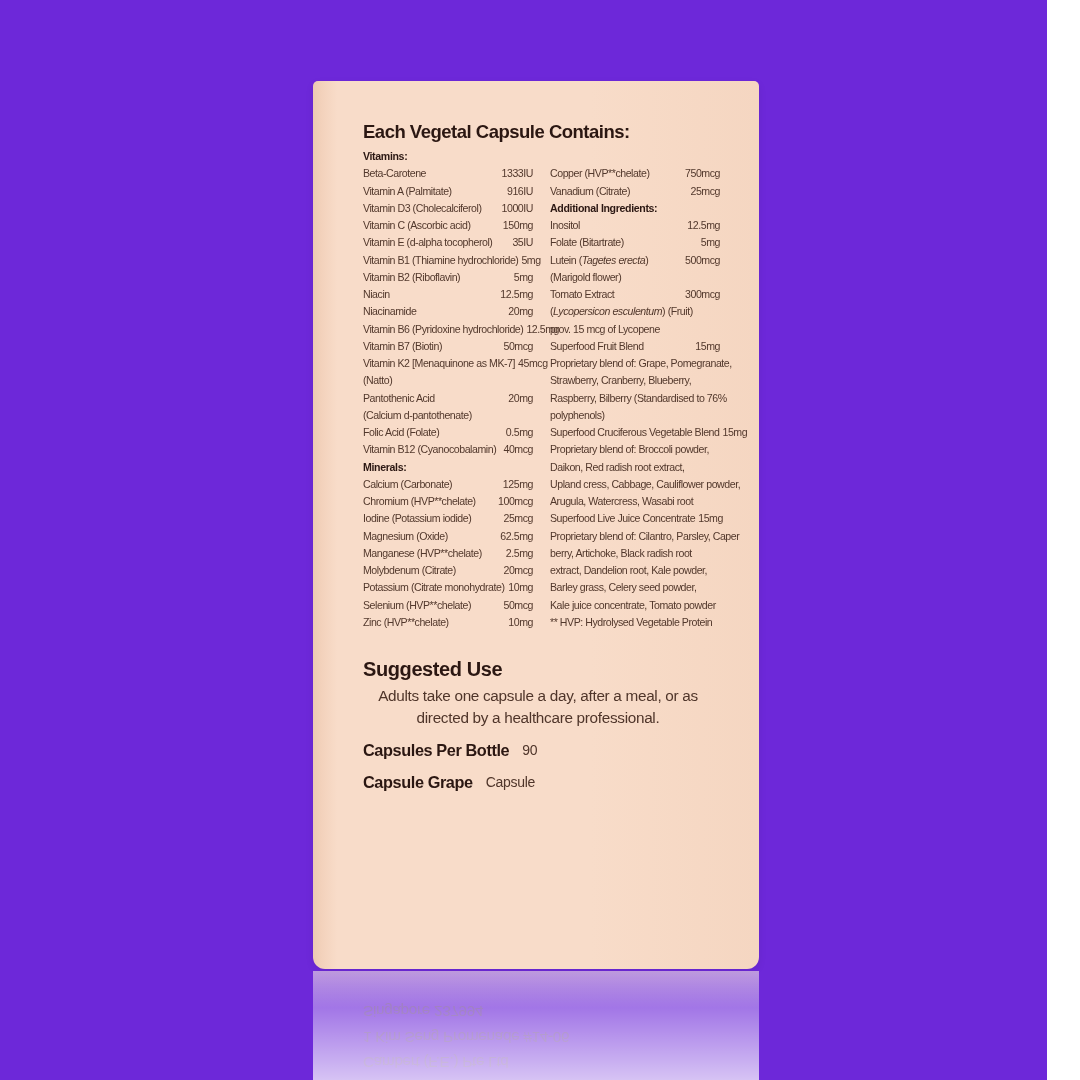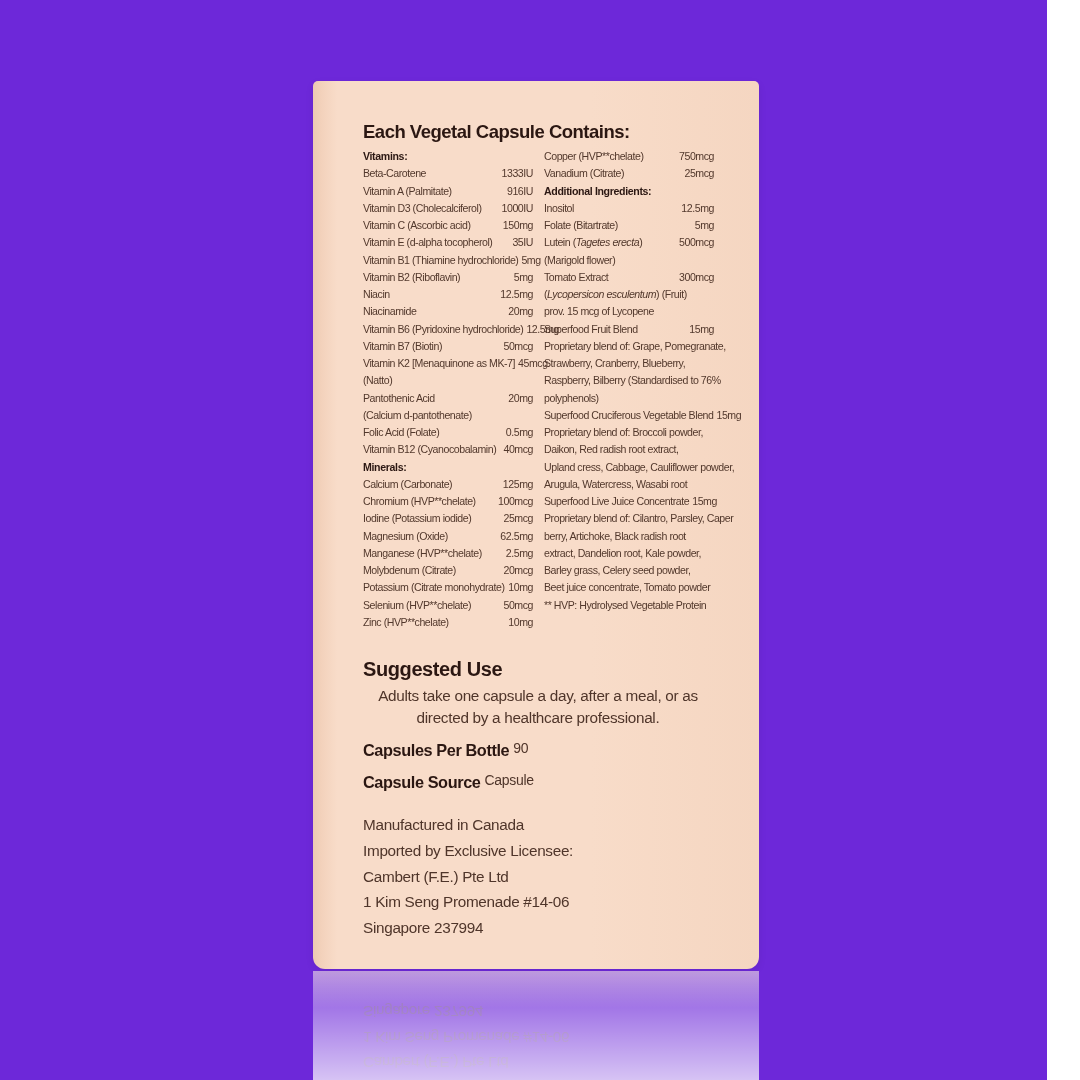--- a/index.html
+++ b/index.html
@@ -17,35 +17,35 @@
       #f5d6c1 100%);
     border-radius:5px 5px 12px 12px;
     box-shadow:0 3px 9px rgba(0,0,0,0.07);
   }
 
   .title{
     font-size:18.5px;font-weight:700;letter-spacing:-0.5px;line-height:22px;
     color:var(--ink-heading,#2b1712);margin:0 0 5px 0;
   }
 
-  .cols{display:flex;gap:11px;}
+  .cols{display:flex;gap:17px;align-items:flex-end;}
   .col{width:170px;flex:0 0 170px;}
   .li-row{display:flex;justify-content:space-between;align-items:baseline;
     font-size:10.6px;letter-spacing:-0.45px;line-height:17.25px;
     color:var(--ink-body,#52382c);white-space:nowrap;}
   .li-heading .li-label{font-weight:700;color:var(--ink-heading,#2b1712);letter-spacing:-0.35px;}
   .li-label{white-space:nowrap;}
   .li-label i{font-style:italic;}
   .li-value{white-space:nowrap;margin-left:3px;}
 
   .suggested{margin-top:27px;}
   .sub-heading{font-size:20px;font-weight:700;line-height:22px;letter-spacing:-0.4px;color:var(--ink-heading,#2b1712);}
   .sub-body{margin-top:5px;font-size:15.3px;line-height:21.5px;letter-spacing:-0.3px;color:var(--ink-body2,#4f352a);white-space:pre-line;text-align:center;}
 
-  .kv{display:flex;align-items:flex-start;gap:4px;margin-top:12px;}
+  .kv{display:flex;align-items:center;gap:13px;margin-top:12px;}
   .kv:first-of-type{margin-top:14px;}
   .kv-label{font-size:16.3px;font-weight:700;letter-spacing:-0.4px;color:var(--ink-heading,#2b1712);line-height:20px;}
   .kv-value{font-size:14px;letter-spacing:-0.3px;color:var(--ink-body2,#4f352a);}
 
   .mfr{margin-top:20px;}
   .mfr-line{font-size:15.3px;line-height:25.8px;letter-spacing:-0.3px;color:var(--ink-body2,#4f352a);}
 
   
   .reflection{position:absolute;left:313px;top:971px;width:446px;height:109px;overflow:hidden;
     background:linear-gradient(to bottom, rgba(244,227,216,0.5), rgba(255,255,255,0) 34%);}
@@ -253,51 +253,44 @@
           <div class="li-row li-cont">
             <span class="li-label">berry, Artichoke, Black radish root</span>
           </div>
           <div class="li-row li-cont">
             <span class="li-label">extract, Dandelion root, Kale powder,</span>
           </div>
           <div class="li-row li-cont">
             <span class="li-label">Barley grass, Celery seed powder,</span>
           </div>
           <div class="li-row li-cont">
-            <span class="li-label">Beet juice concentrate, Tomato powder</span>
+            <span class="li-label">Kale juice concentrate, Tomato powder</span>
           </div>
           <div class="li-row li-cont">
             <span class="li-label">** HVP: Hydrolysed Vegetable Protein</span>
           </div>
         </div>
     </div>
 
     <div class="suggested">
       <div class="sub-heading">Suggested Use</div>
       <div class="sub-body">Adults take one capsule a day, after a meal, or as
 directed by a healthcare professional.</div>
     </div>
 
     <div class="kv">
       <span class="kv-label">Capsules Per Bottle</span>
       <span class="kv-value">90</span>
     </div>
 
     <div class="kv">
-      <span class="kv-label">Capsule Source</span>
+      <span class="kv-label">Capsule Grape</span>
       <span class="kv-value">Capsule</span>
     </div>
 
-    <div class="mfr" id="mfr-block">
-        <div class="mfr-line">Manufactured in Canada</div>
-        <div class="mfr-line">Imported by Exclusive Licensee:</div>
-        <div class="mfr-line">Cambert (F.E.) Pte Ltd</div>
-        <div class="mfr-line">1 Kim Seng Promenade #14-06</div>
-        <div class="mfr-line">Singapore 237994</div>
-      </div>
   </div>
 
   <div class="reflection">
     <div class="refl-inner">
       <div class="refl-lines" id="refl-block">
           <div class="refl-line">Imported by Exclusive Licensee:</div>
           <div class="refl-line">Cambert (F.E.) Pte Ltd</div>
           <div class="refl-line">1 Kim Seng Promenade #14-06</div>
           <div class="refl-line">Singapore 237994</div>
         </div>

